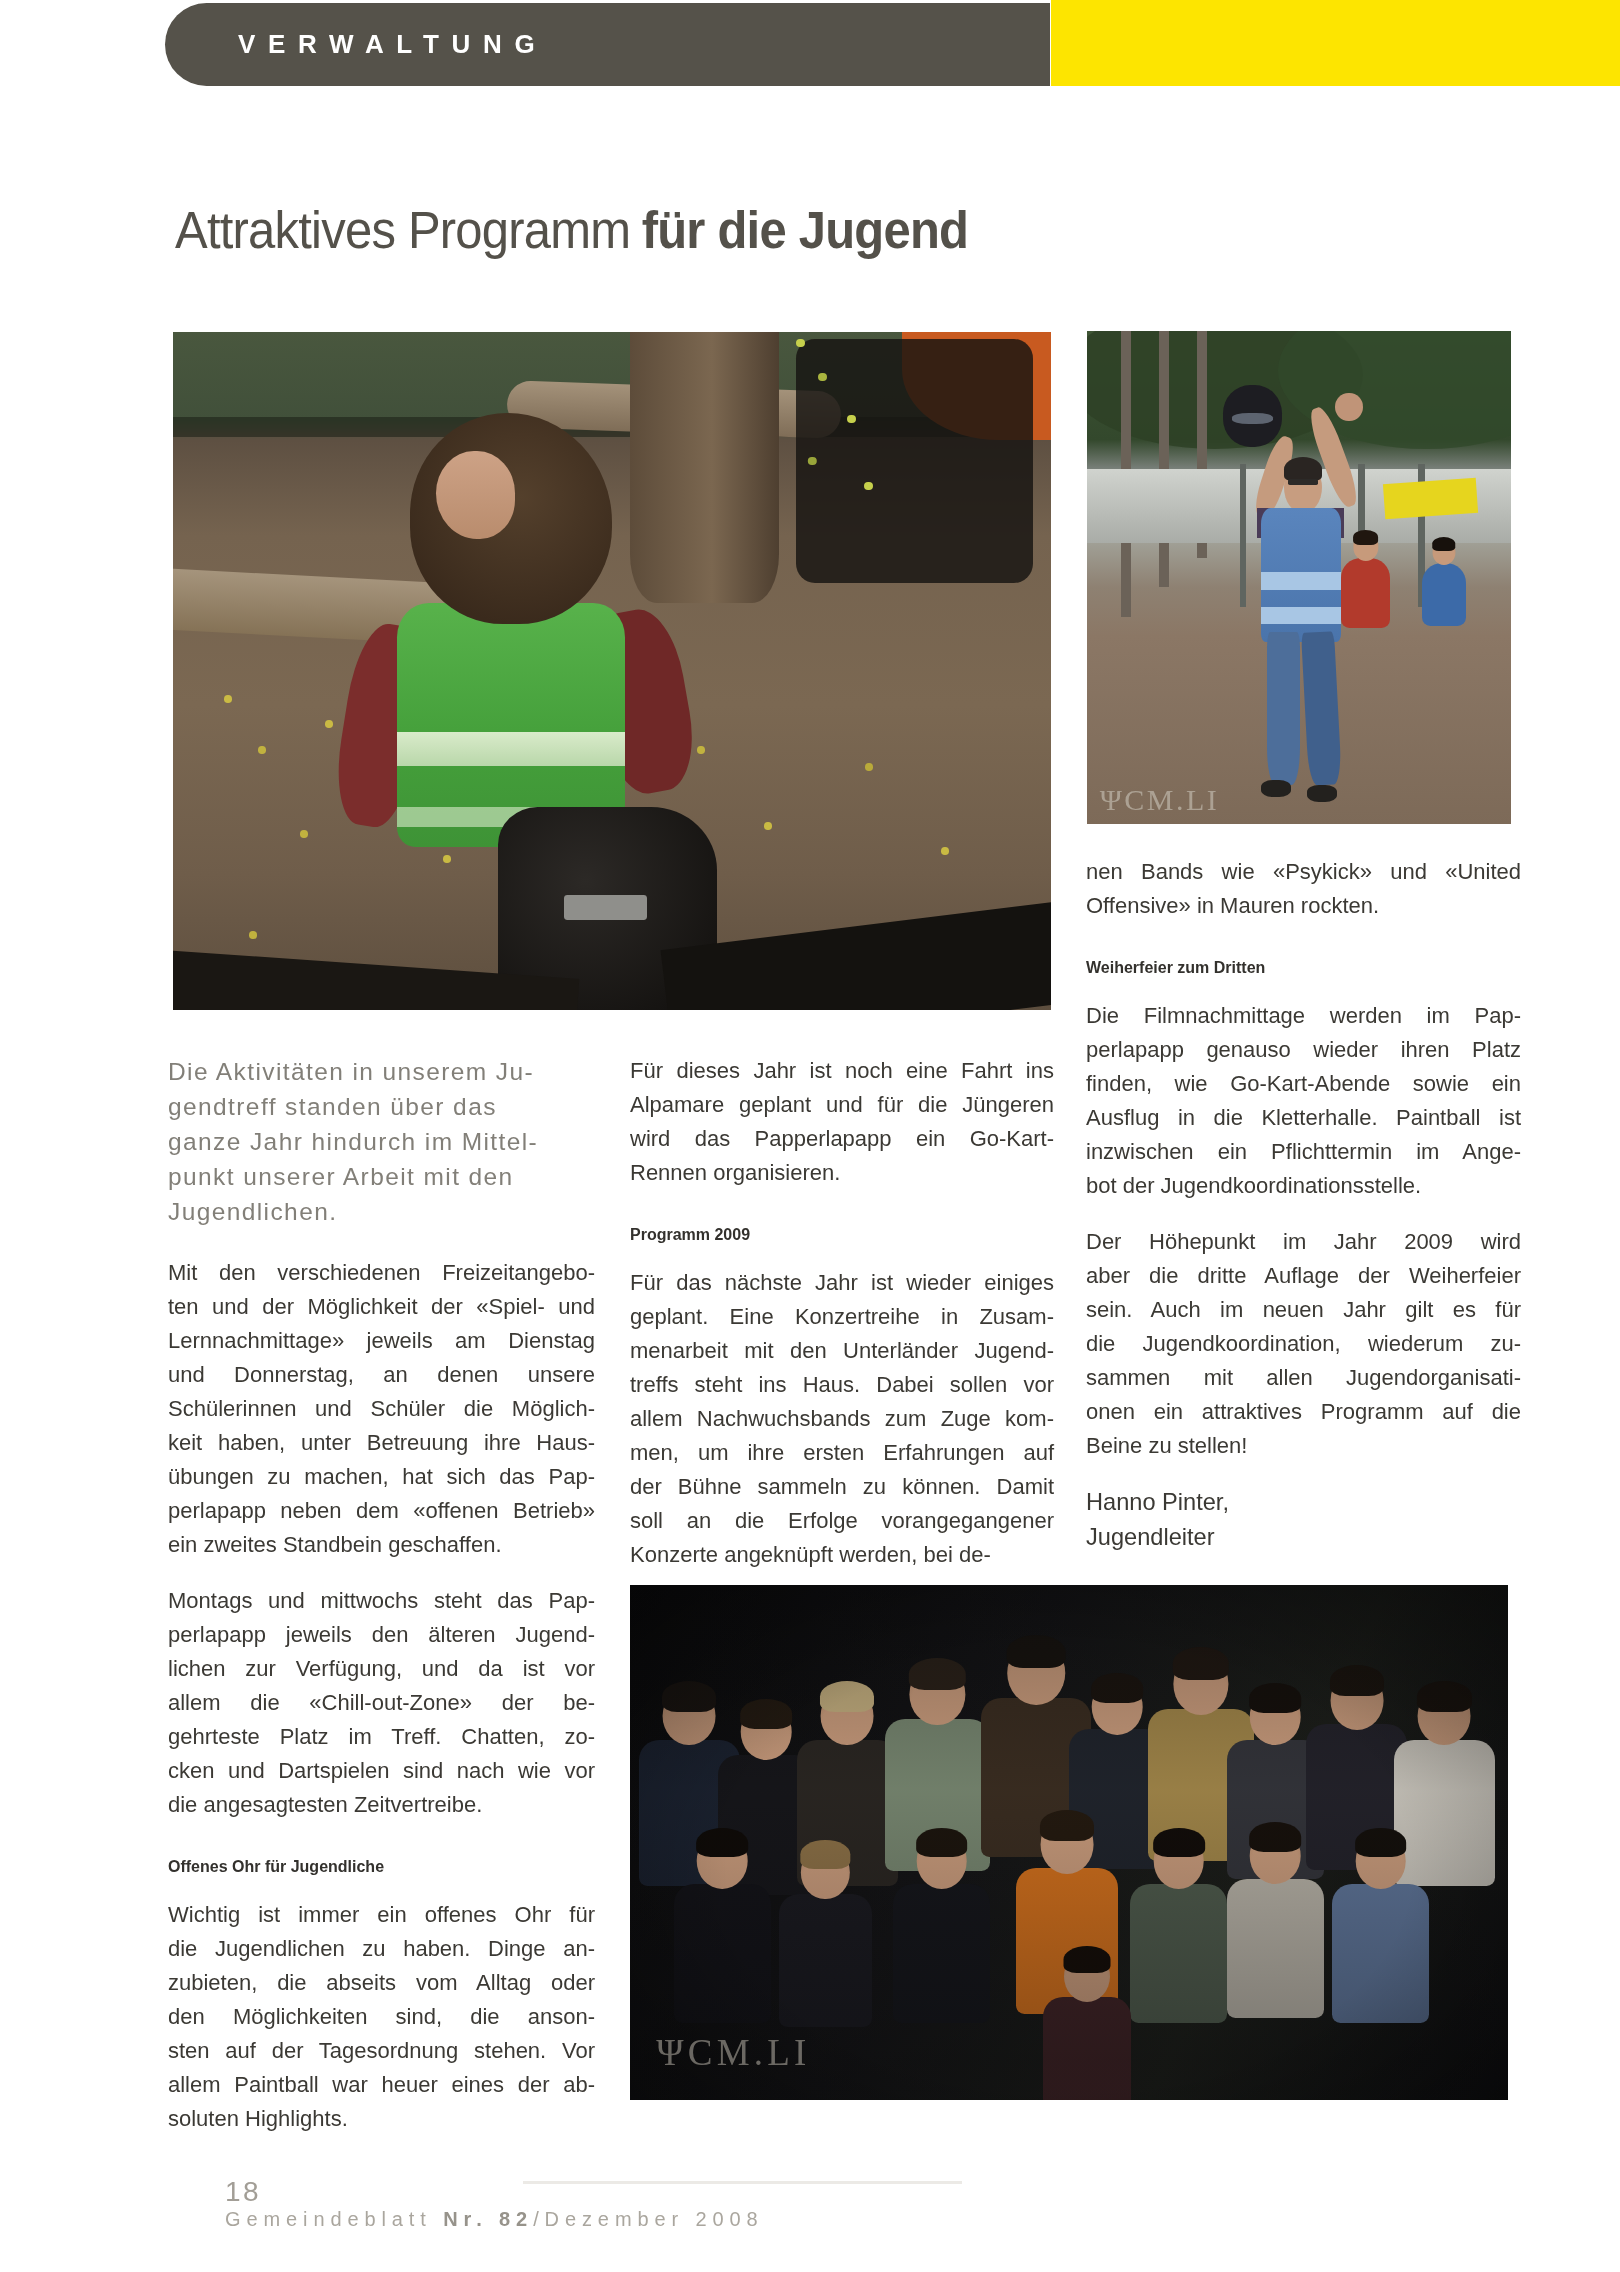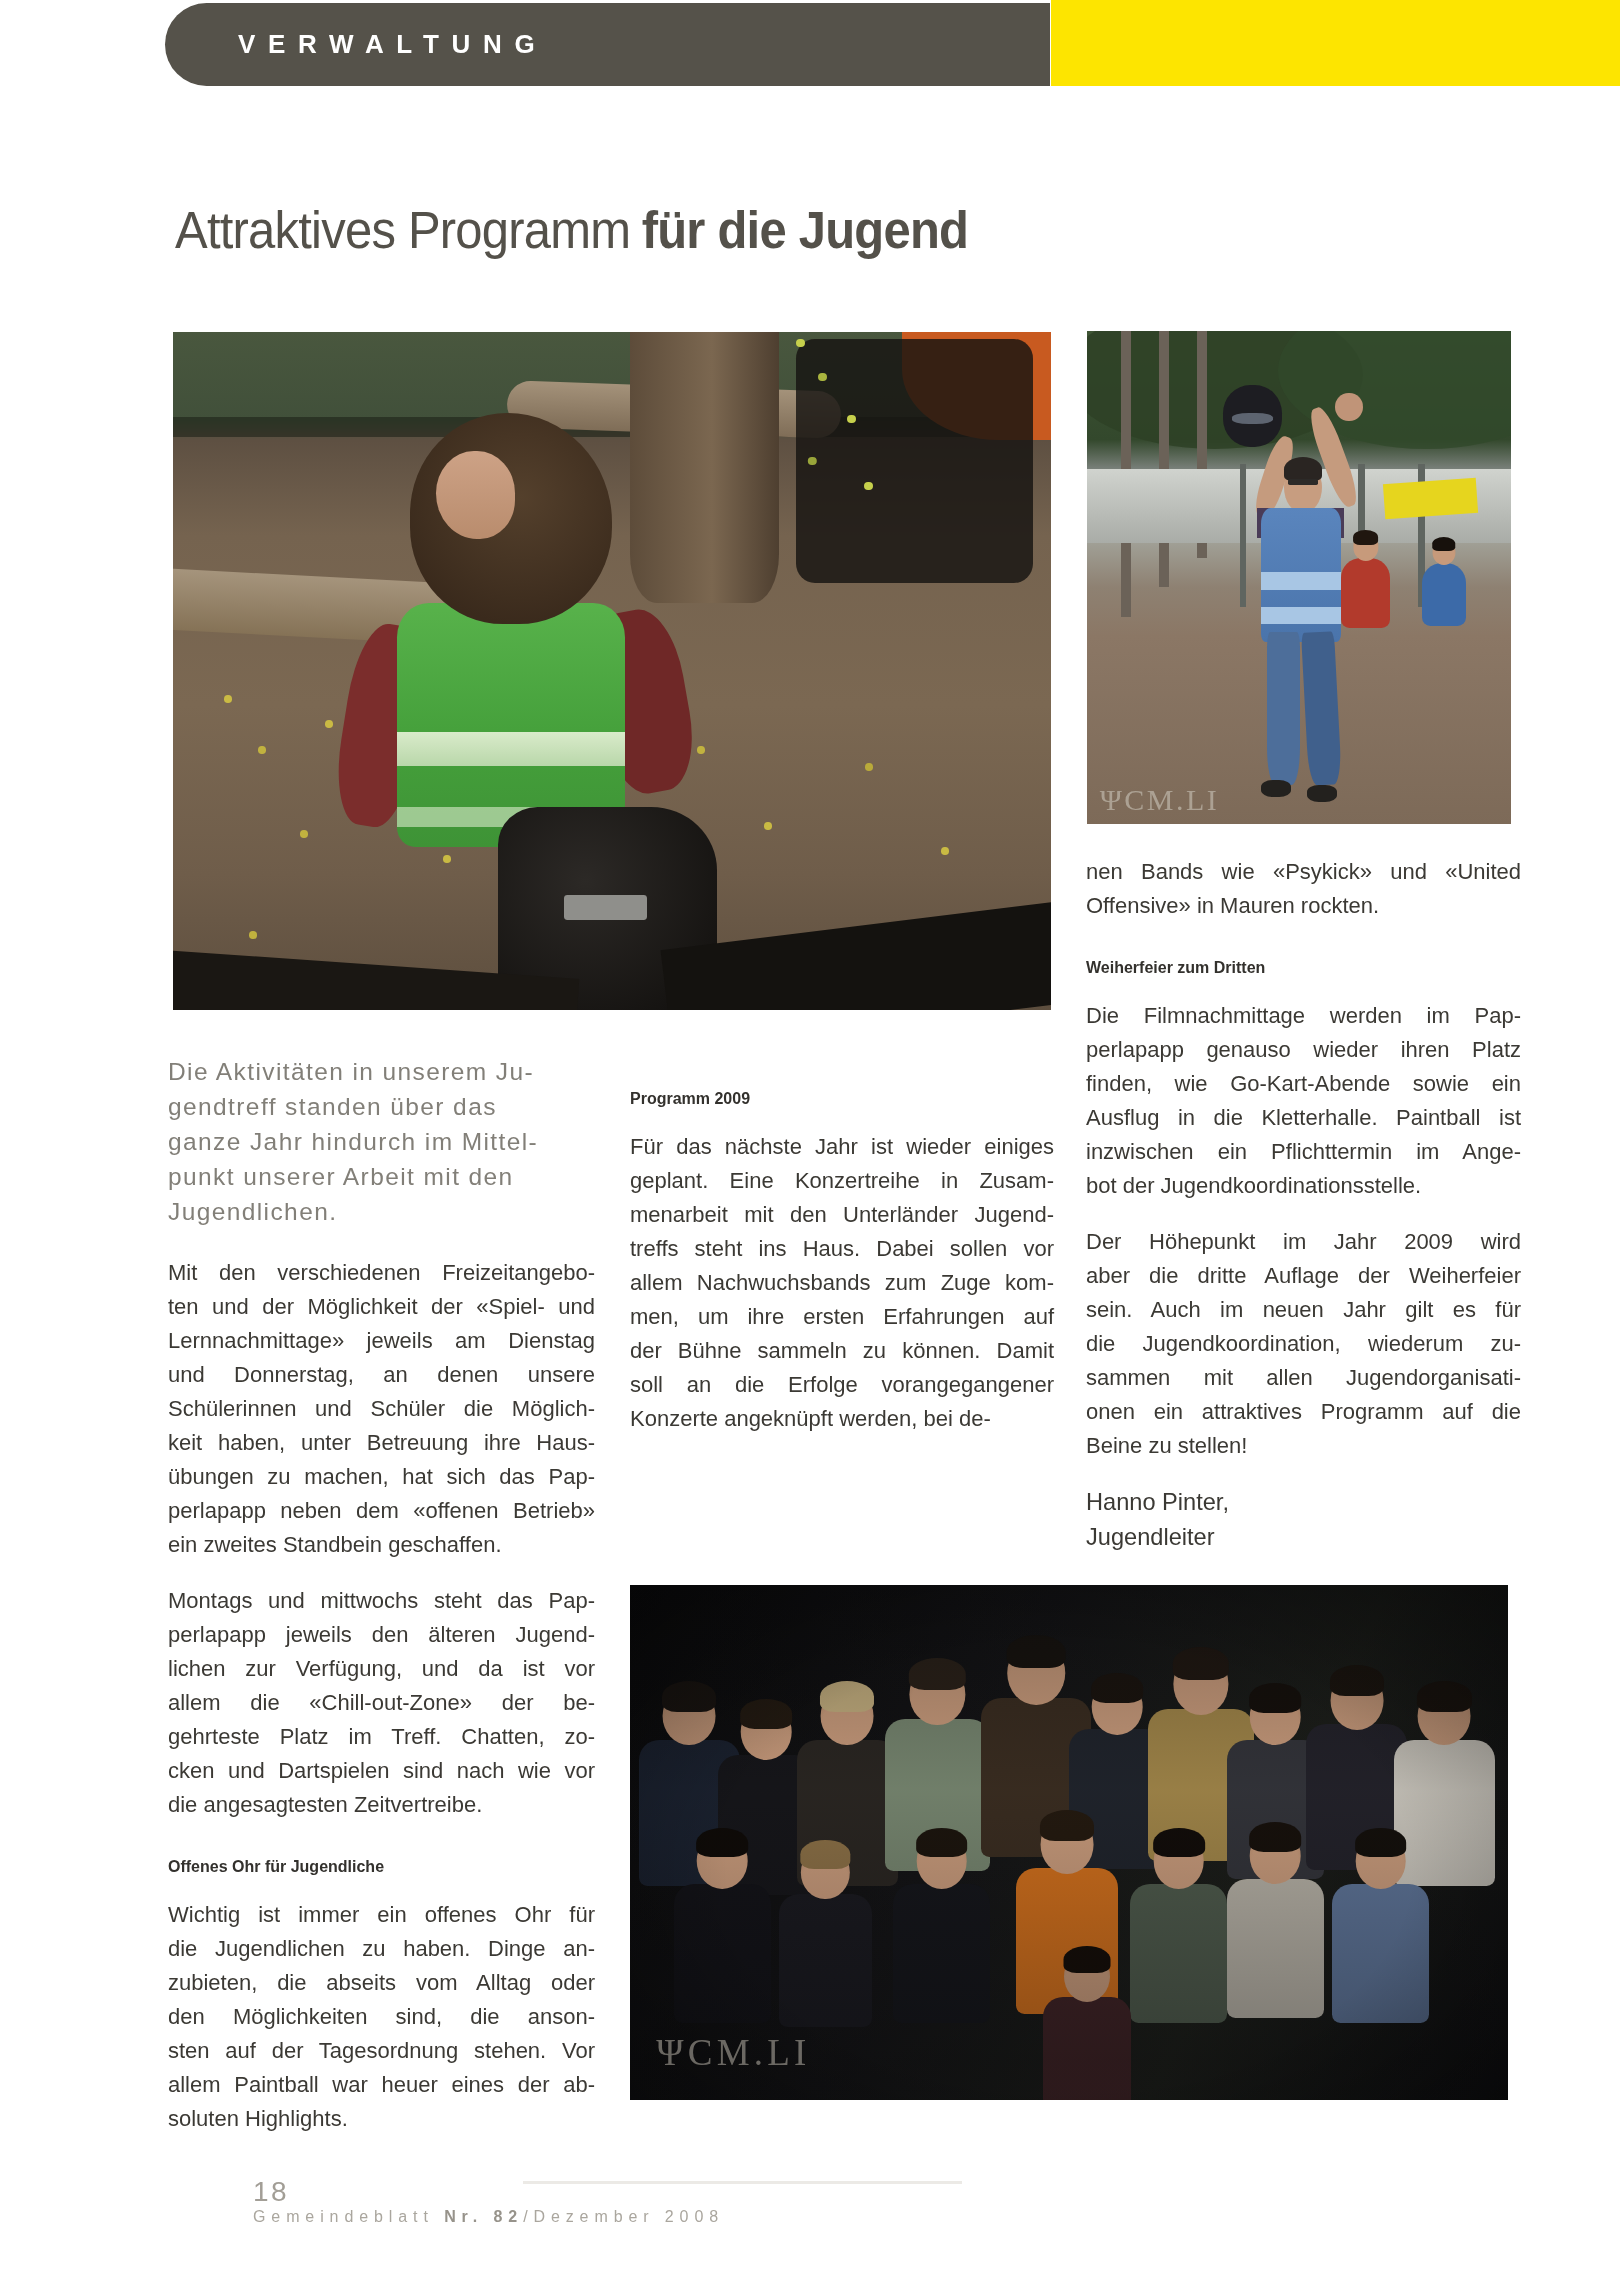--- a/index.html
+++ b/index.html
@@ -113,21 +113,21 @@
     white-space:pre-line;margin:0 0 27px 0;
   }
   .para{font-size:22px;line-height:34px;margin:0 0 22px 0;}
   .para .jl{text-align:justify;text-align-last:justify;}
   .para .ll{text-align:left;}
   .subhead{font-size:16px;font-weight:700;color:#33312d;line-height:32px;margin:29px 0 15px 0;}
   .signature{font-size:23.6px;line-height:35px;white-space:pre-line;margin-top:14px;}
   
   .footer{position:absolute;left:175px;top:2176px;display:flex;align-items:baseline;flex-direction:column;}
   .footer .pagenum{font-size:28px;color:#a29e96;letter-spacing:2.5px;}
-  .footer .imprint{margin-left:78px;font-size:16px;letter-spacing:5.9px;color:#aaa69e;}
+  .footer .imprint{margin-left:50px;font-size:20px;letter-spacing:5.9px;color:#aaa69e;}
   .footer .imprint .b{font-weight:700;color:#97938b;}
   .footer-rule{position:absolute;left:523px;top:2181px;width:439px;height:2.5px;background:#eceae6;}
 </style>
 </head>
 <body>
 
 <div class="banner">
   <div class="label">VERWALTUNG</div>
 </div>
 <div class="yellow-block"></div>
@@ -249,20 +249,26 @@
       <div class="jl">die Jugendlichen zu haben. Dinge an-</div>
       <div class="jl">zubieten, die abseits vom Alltag oder</div>
       <div class="jl">den Möglichkeiten sind, die anson-</div>
       <div class="jl">sten auf der Tagesordnung stehen. Vor</div>
       <div class="jl">allem Paintball war heuer eines der ab-</div>
       <div class="ll">soluten Highlights.</div>
     </div>
 </div>
 
 <div id="col2" class="col">
+  <div class="para">
+      <div class="jl">Für dieses Jahr ist noch eine Fahrt ins</div>
+      <div class="jl">Alpamare geplant und für die Jüngeren</div>
+      <div class="jl">wird das Papperlapapp ein Go-Kart-</div>
+      <div class="ll">Rennen organisieren.</div>
+    </div>
   <h2 class="subhead">Programm 2009</h2>
   <div class="para">
       <div class="jl">Für das nächste Jahr ist wieder einiges</div>
       <div class="jl">geplant. Eine Konzertreihe in Zusam-</div>
       <div class="jl">menarbeit mit den Unterländer Jugend-</div>
       <div class="jl">treffs steht ins Haus. Dabei sollen vor</div>
       <div class="jl">allem Nachwuchsbands zum Zuge kom-</div>
       <div class="jl">men, um ihre ersten Erfahrungen auf</div>
       <div class="jl">der Bühne sammeln zu können. Damit</div>
       <div class="jl">soll an die Erfolge vorangegangener</div>

